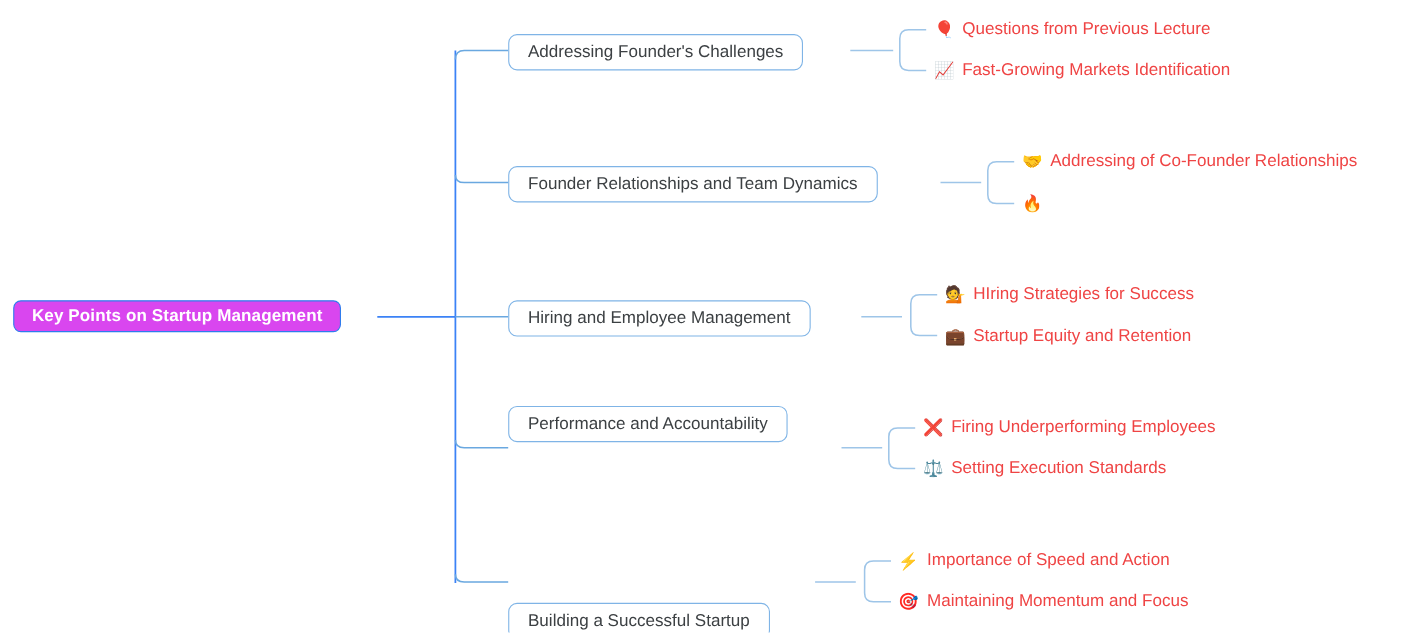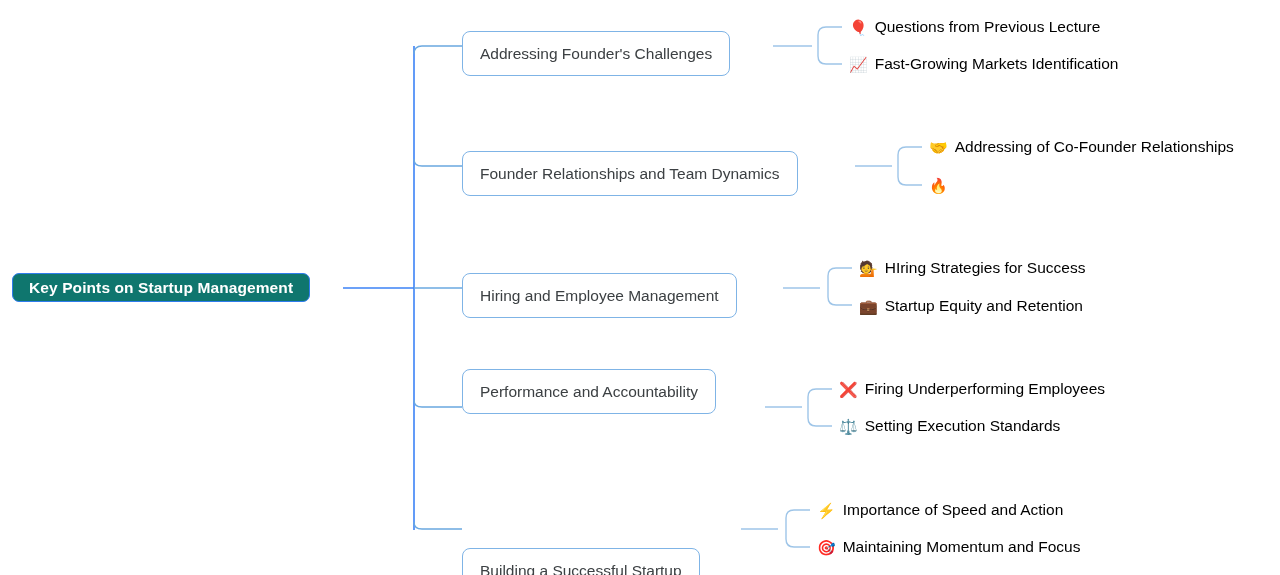--- a/index.html
+++ b/index.html
@@ -33,35 +33,35 @@
   .root-node {
     position: absolute;
     left: 12px;
     top: 273px;
     height: 29px;
     box-sizing: border-box;
     display: flex;
     align-items: center;
     justify-content: center;
     padding: 0 16px;
-    background: #0f766e;
+    background: #d946ef;
     border: 1px solid #2f7ced;
     border-radius: 7px;
     color: #ffffff;
     font-size: 15.5px;
     font-weight: bold;
     letter-spacing: 0.1px;
     white-space: nowrap;
     z-index: 3;
   }
 
   
   .branch-node {
     position: absolute;
-    height: 45px;
+    height: 33px;
     box-sizing: border-box;
     display: flex;
     align-items: center;
     justify-content: center;
     padding: 0 17px;
     background: #ffffff;
     border: 1.2px solid #7fb4e6;
     border-radius: 8px;
     color: #3c4043;
     font-size: 15.5px;
@@ -79,21 +79,21 @@
     white-space: nowrap;
     z-index: 3;
   }
   .leaf-icon {
     font-size: 15px;
     line-height: 1;
     margin-right: 7px;
     display: inline-block;
   }
   .leaf-label {
-    color: #000000;
+    color: #ef4444;
     font-size: 15.5px;
     font-weight: 400;
     line-height: 1;
   }
 </style>
 </head>
 <body>
 
 <div id="mindmap">
 

